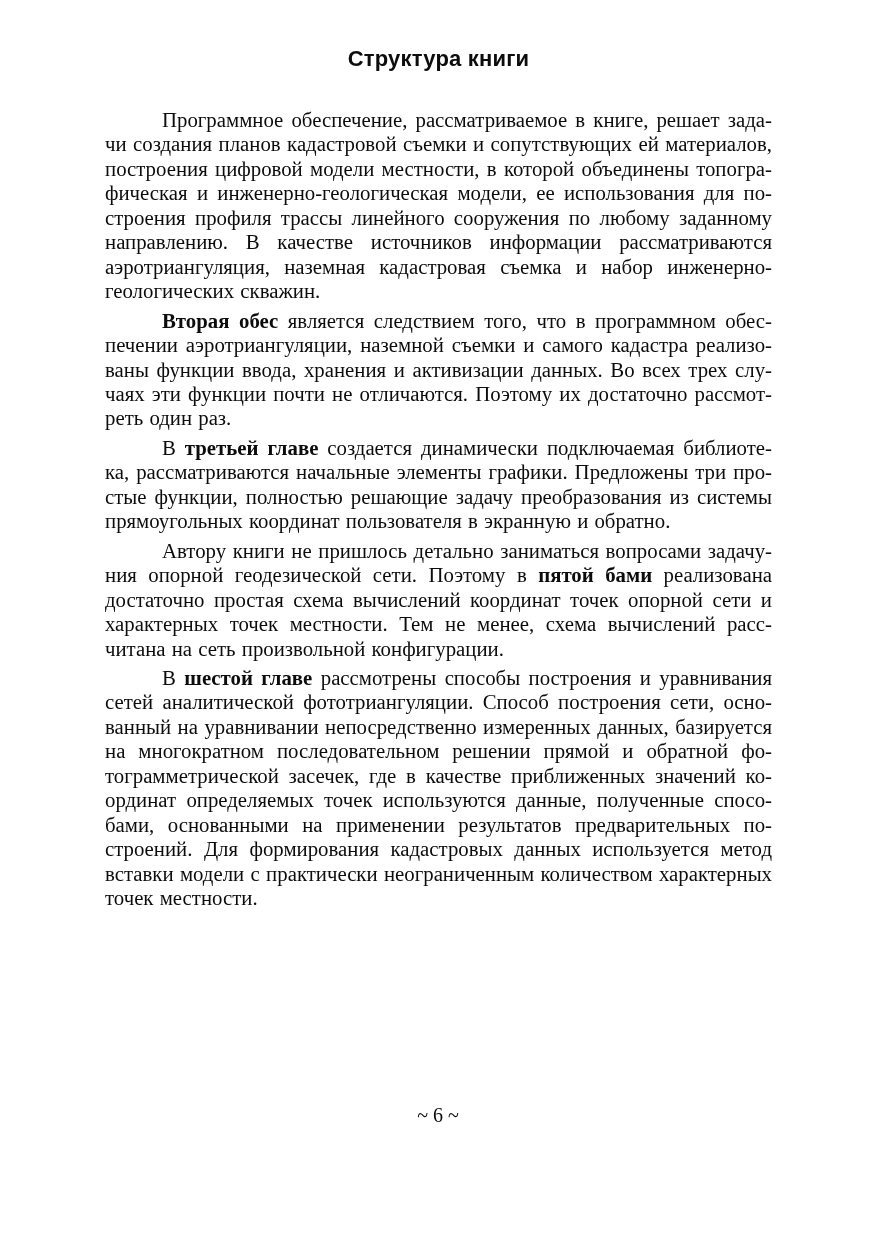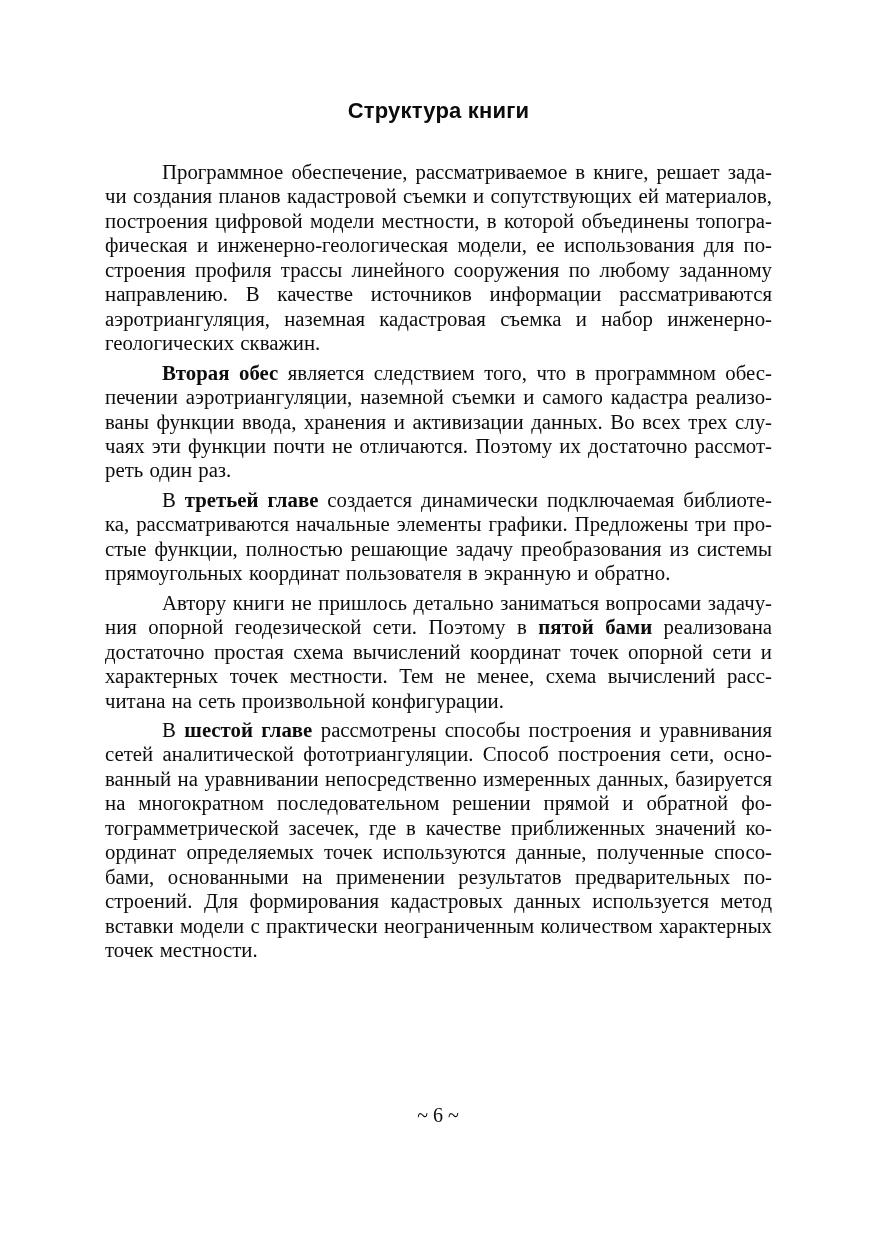--- a/index.html
+++ b/index.html
@@ -6,21 +6,21 @@
     margin: 0;
     padding: 0;
     background: #ffffff;
   }
   .page {
     position: relative;
     width: 876px;
     height: 1240px;
     background: #ffffff;
     box-sizing: border-box;
-    padding: 98px 99px 0 100px;
+    padding: 46px 99px 0 100px;
     color: #0c0c0c;
     font-family: "Liberation Serif", serif;
     overflow: hidden;
   }
   .doc-title {
     font-family: "Liberation Sans", sans-serif;
     font-weight: bold;
     font-size: 22px;
     line-height: 26px;
     text-align: center;

